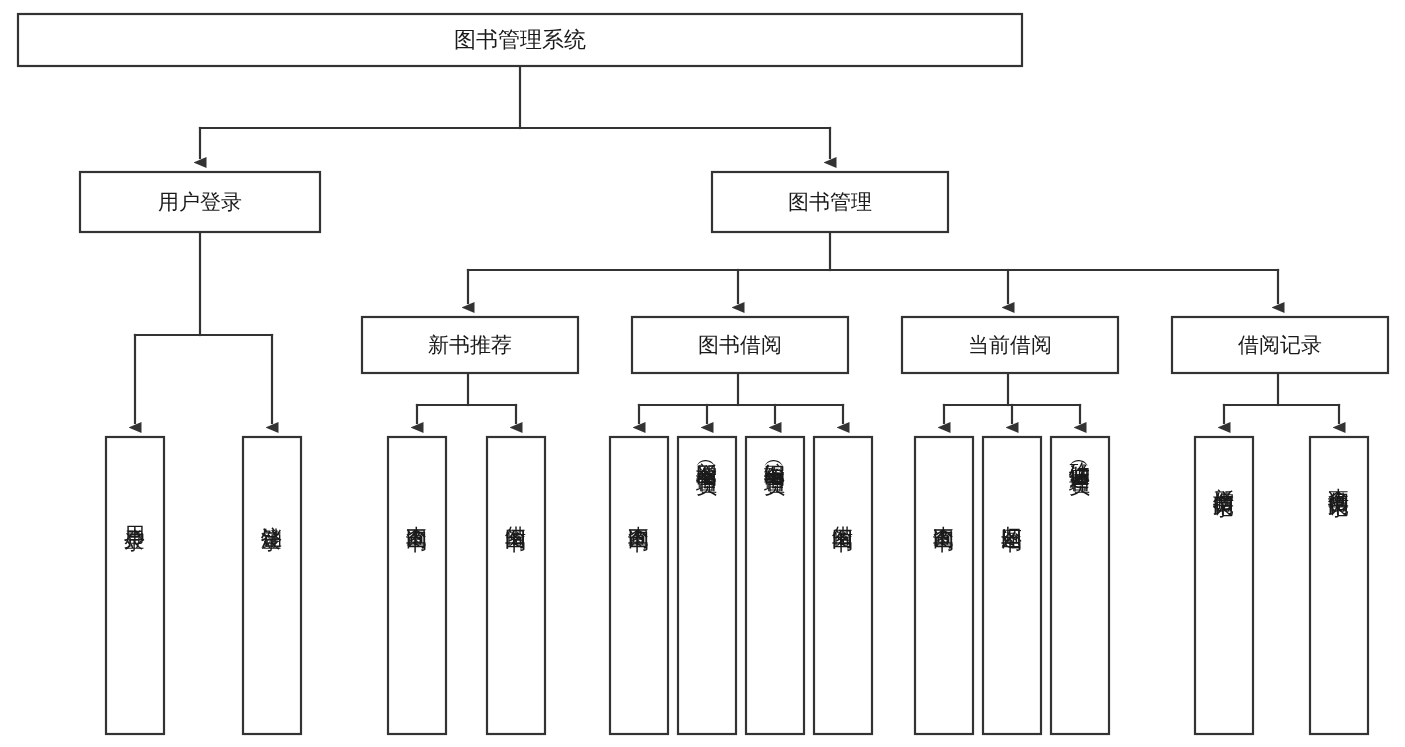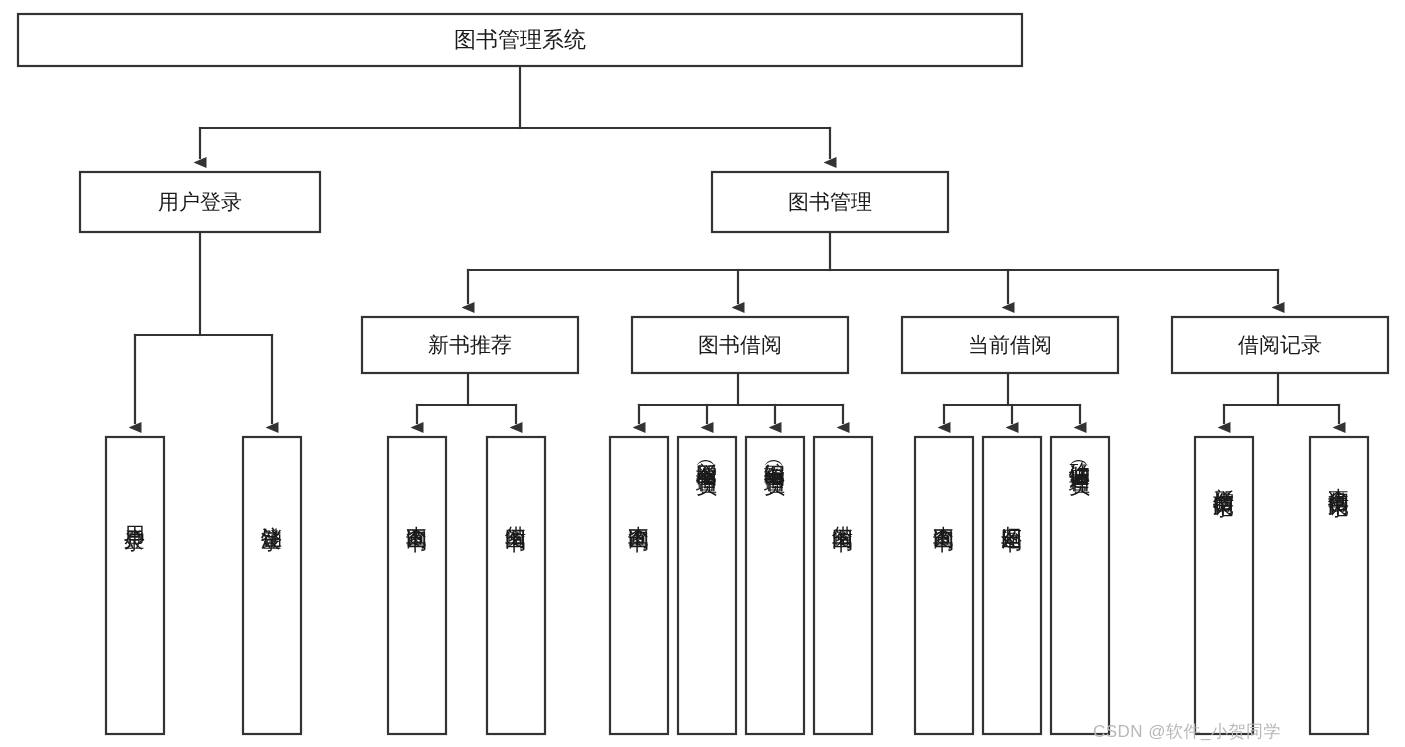--- a/index.html
+++ b/index.html
@@ -251,15 +251,14 @@
   <div class="leaf-label-wrap" style="left:1051px; top:437px; width:58px; height:297px; padding-top:8px;">
     <span class="leaf-label">确认归还（管理员）</span>
   </div>
   <div class="leaf-label-wrap" style="left:1195px; top:437px; width:58px; height:297px; padding-top:34px;">
     <span class="leaf-label">新增借阅记录</span>
   </div>
   <div class="leaf-label-wrap" style="left:1310px; top:437px; width:58px; height:297px; padding-top:34px;">
     <span class="leaf-label">查询借阅记录</span>
   </div>
 
-  <div class="watermark">CSDN @软件_小贺同学</div>
 
 </div>
 
 </body></html>

